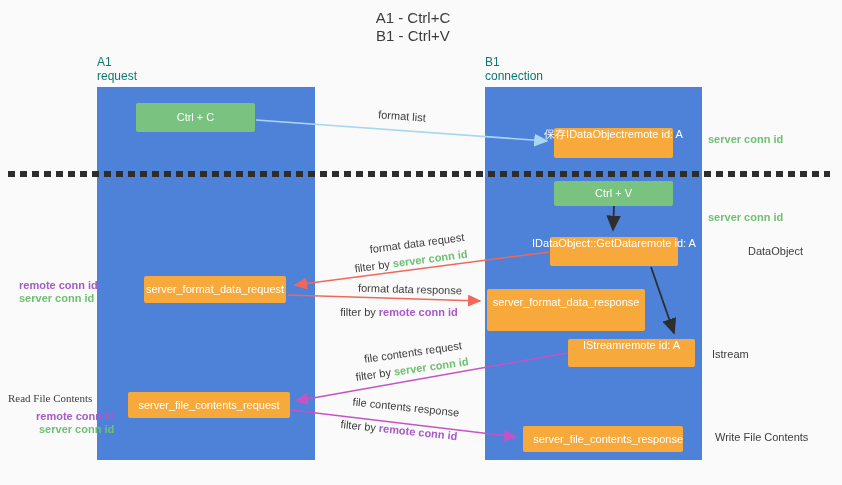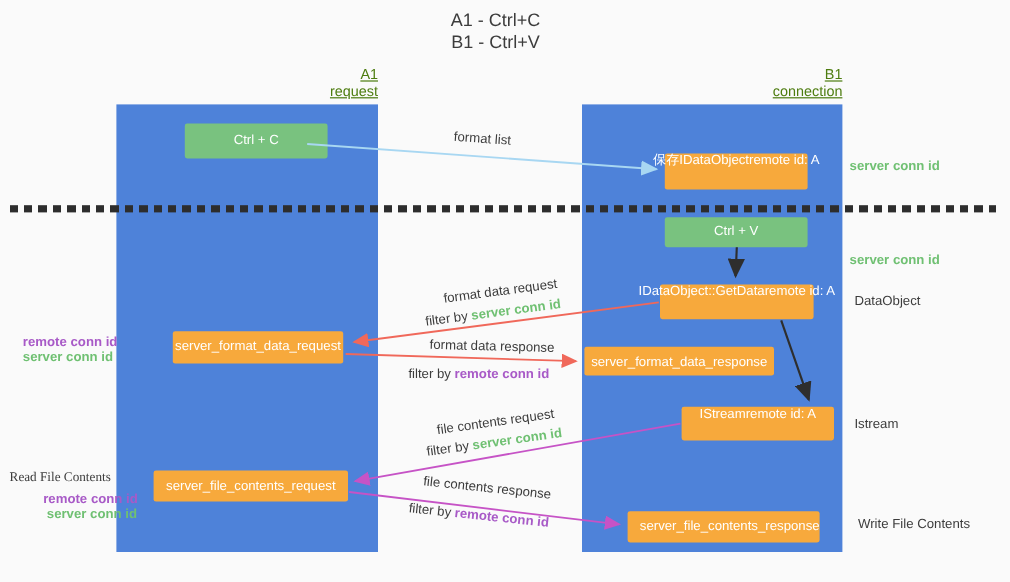--- a/index.html
+++ b/index.html
@@ -5,21 +5,21 @@
   html,body{margin:0;padding:0;}
   .canvas{
     position:relative; width:842px; height:485px; overflow:hidden;
     background:#FAFAFA;
     font-family:"Liberation Sans", sans-serif;
     color:#3C3C3C;
   }
   .abs{position:absolute;}
   .title-block{left:338px; top:9px; width:150px; text-align:center;
     font-size:15px; line-height:18px; color:#3C3C3C;}
-  .lane-header{top:55px; text-align:right; font-size:12px; line-height:14px; color:#4d7c0f;text-decoration:underline;}
+  .lane-header{top:55px; text-align:left; font-size:12px; line-height:14px; color:#0f766e;}
   .lane-header.left{left:97px; width:218px;}
   .lane-header.right{left:485px; width:217px;}
   .lane{top:87px; height:373px; background:#4E82D9;}
   .lane.left{left:97px; width:218px;}
   .lane.right{left:485px; width:217px;}
   .dashline{left:8px; top:171px; width:822px; height:6px; z-index:5;
     background:repeating-linear-gradient(90deg,#2D2D2D 0 7px,transparent 7px 12px);}
   .node{z-index:6; color:#FFFFFF; font-size:11px; text-align:center;
     border-radius:2px; white-space:nowrap;}
   .node.green{background:#79C27F;}
@@ -48,37 +48,37 @@
   <div class="abs lane-header right">
     <div>B1</div>
     <div>connection</div>
   </div>
 
   <div class="abs lane left"></div>
   <div class="abs lane right"></div>
 
   <div class="abs dashline"></div>
 
-  <div class="abs node green" style="left:136px; top:103px; width:119px; height:29px; line-height:29px;margin-left:18px;">Ctrl + C</div>
+  <div class="abs node green" style="left:136px; top:103px; width:119px; height:29px; line-height:29px;">Ctrl + C</div>
 
   <div class="abs node orange two-line" style="left:554px; top:128px; width:119px; height:30px;">
     <div>保存IDataObject</div>
     <div>remote id: A</div>
   </div>
 
   <div class="abs node green" style="left:554px; top:181px; width:119px; height:25px; line-height:25px;">Ctrl + V</div>
 
   <div class="abs node orange two-line" style="left:550px; top:237px; width:128px; height:29px;">
     <div>IDataObject::GetData</div>
     <div>remote id: A</div>
   </div>
 
   <div class="abs node orange" style="left:144px; top:276px; width:142px; height:27px; line-height:27px;">server_format_data_request</div>
 
-  <div class="abs node orange" style="left:487px; top:289px; width:158px; height:24px; line-height:26px;">server_format_data_response</div>
+  <div class="abs node orange" style="left:487px; top:289px; width:158px; height:42px; line-height:26px;">server_format_data_response</div>
 
   <div class="abs node orange two-line" style="left:568px; top:339px; width:127px; height:28px;">
     <div>IStream</div>
     <div>remote id: A</div>
   </div>
 
   <div class="abs node orange" style="left:128px; top:392px; width:162px; height:26px; line-height:26px;text-align:center;">server_file_contents_request</div>
 
   <div class="abs node orange" style="left:523px; top:426px; width:160px; height:26px; line-height:26px;text-align:right;">server_file_contents_response</div>
 
@@ -127,21 +127,21 @@
   </div>
 
   <div class="abs flabel" style="left:406px; top:407px; transform:translate(-50%,-50%) rotate(6deg);">file contents response</div>
   <div class="abs flabel" style="left:399px; top:430px; transform:translate(-50%,-50%) rotate(6deg);">
     <span>filter by</span>
     <span class="purple-t">remote conn id</span>
   </div>
 
   <div class="abs side green-t" style="left:708px; top:133px;">server conn id</div>
   <div class="abs side green-t" style="left:708px; top:211px;">server conn id</div>
-  <div class="abs side" style="left:712px; top:245px;">DataObject</div>
+  <div class="abs side" style="left:748px; top:245px;">DataObject</div>
   <div class="abs side" style="left:712px; top:348px;">Istream</div>
   <div class="abs side" style="left:715px; top:431px;">Write File Contents</div>
 
   <div class="abs side purple-t" style="left:19px; top:279px;">remote conn id</div>
   <div class="abs side green-t" style="left:19px; top:292px;">server conn id</div>
   <div class="abs side" style="left:8px; top:392px;font-family:Liberation Serif, serif;">Read File Contents</div>
   <div class="abs side purple-t" style="left:36px; top:410px;">remote conn id</div>
   <div class="abs side green-t" style="left:39px; top:423px;">server conn id</div>
 
 </div>

